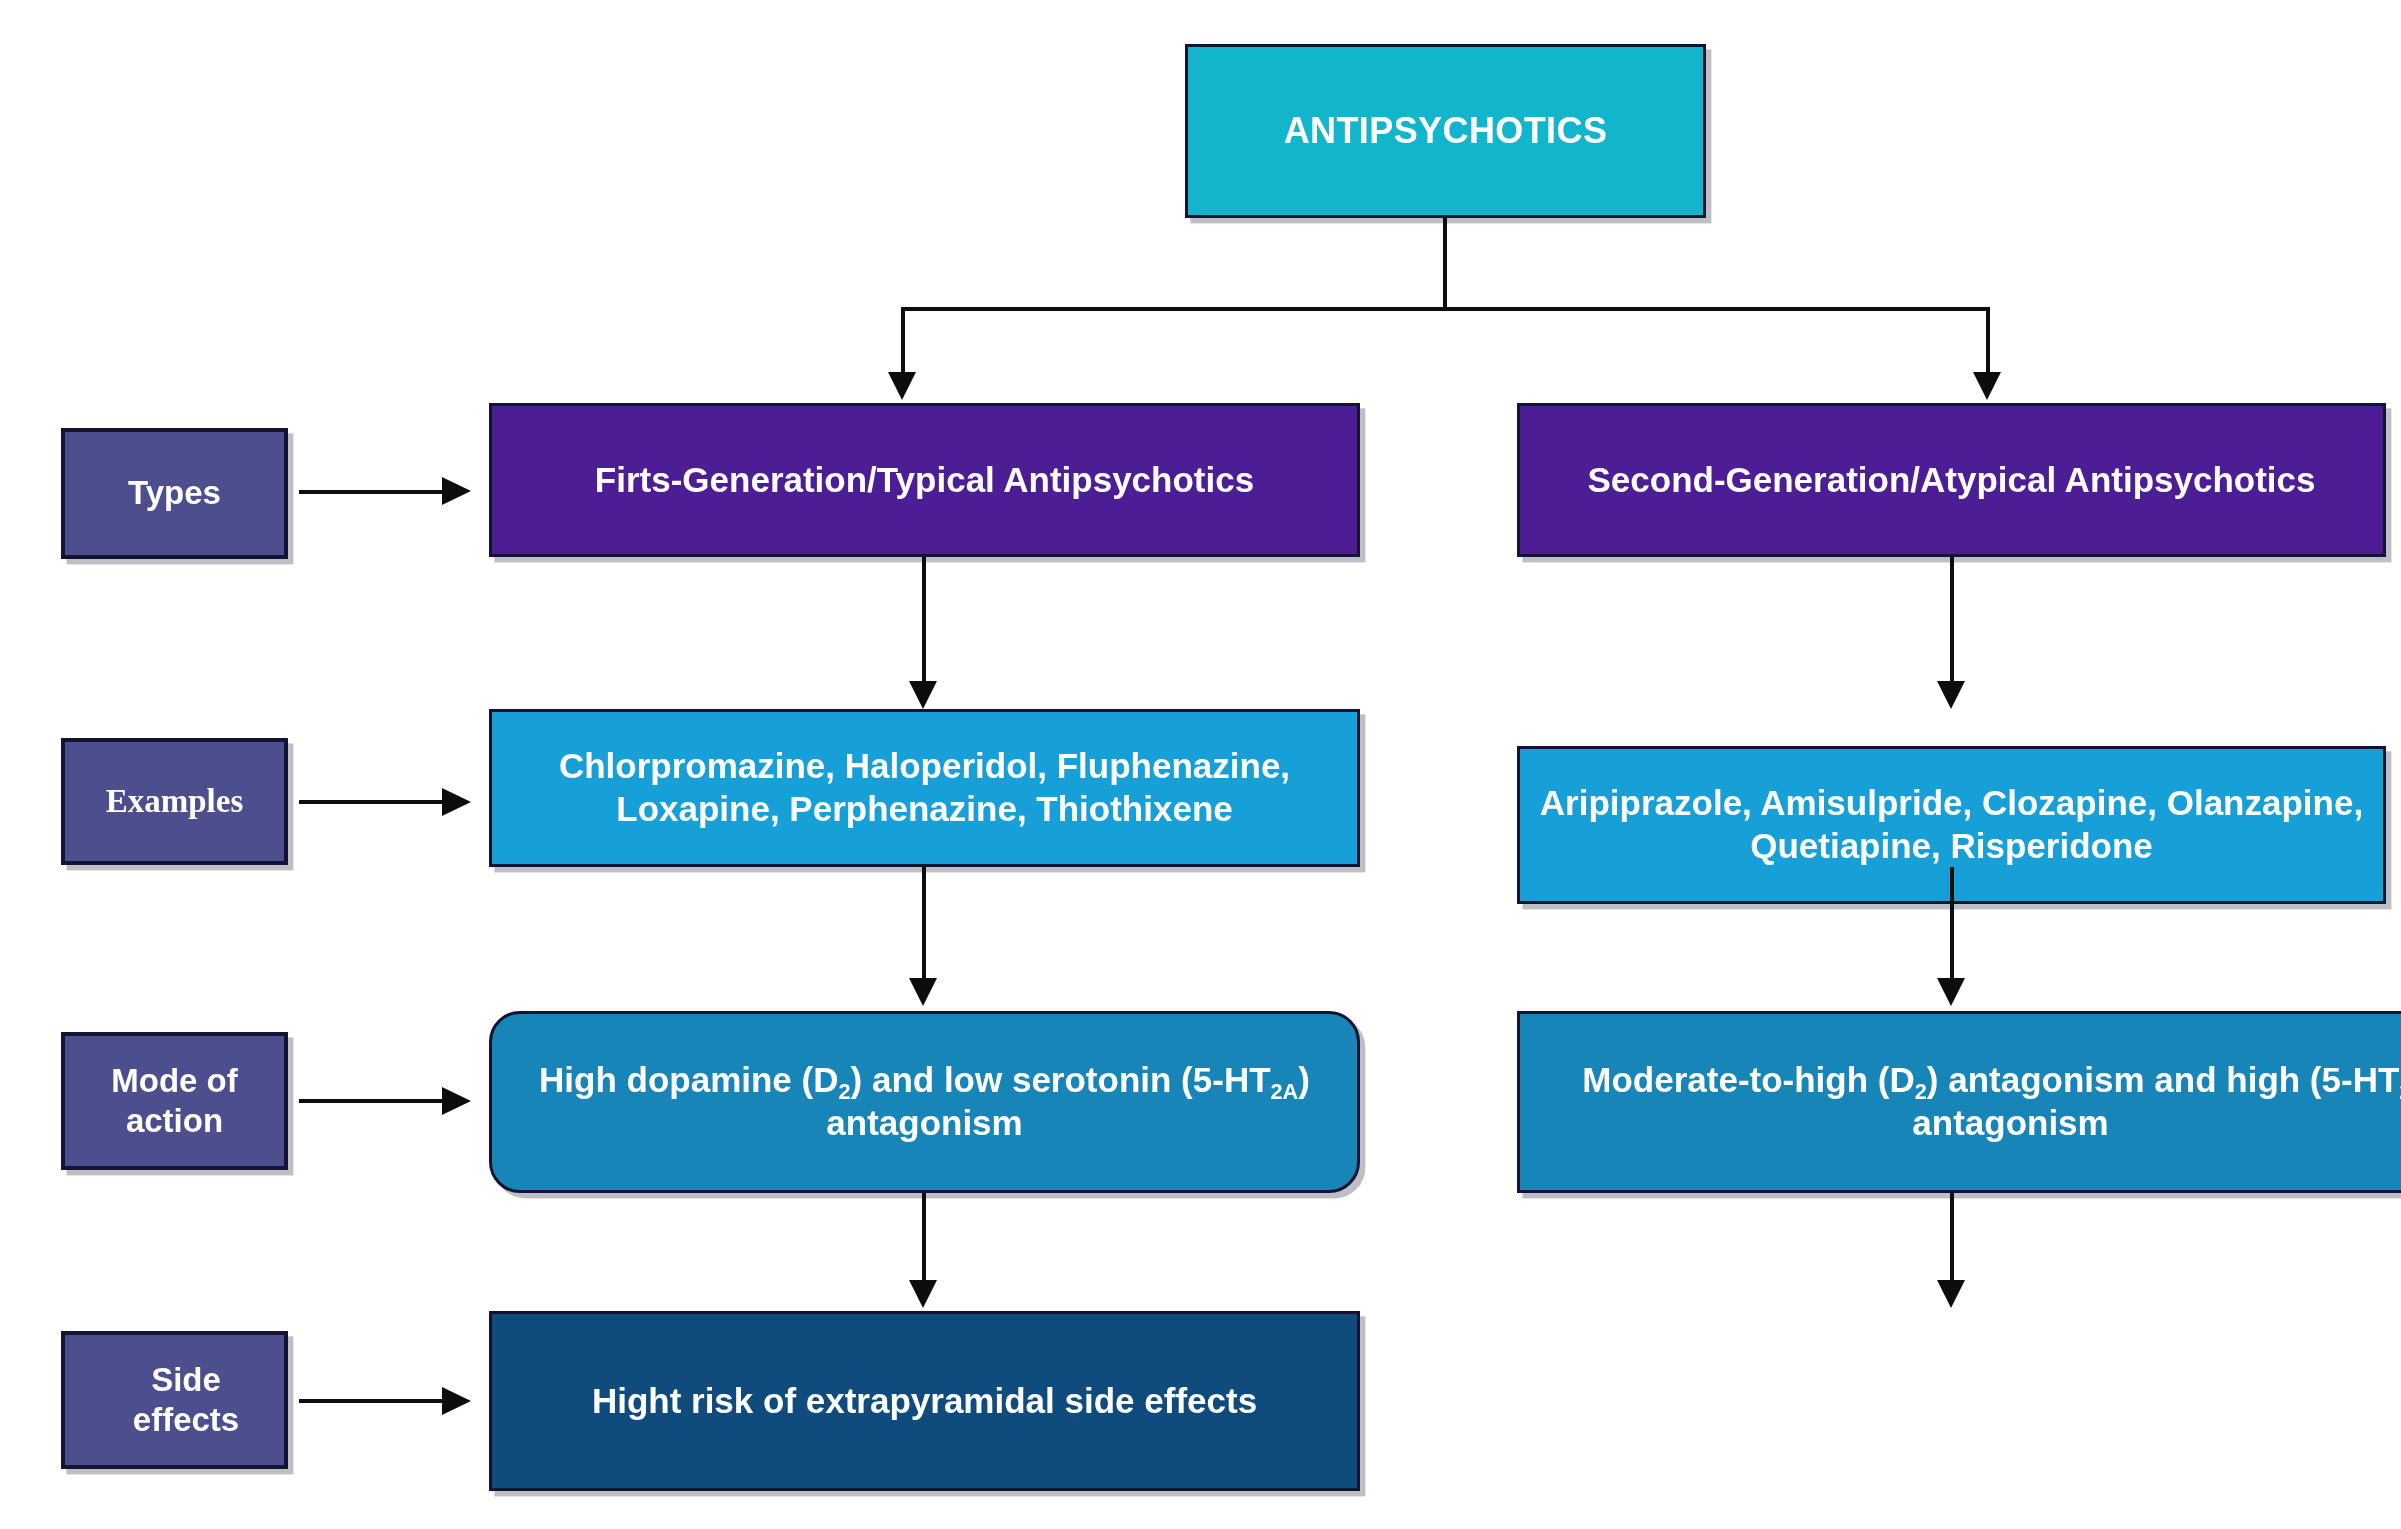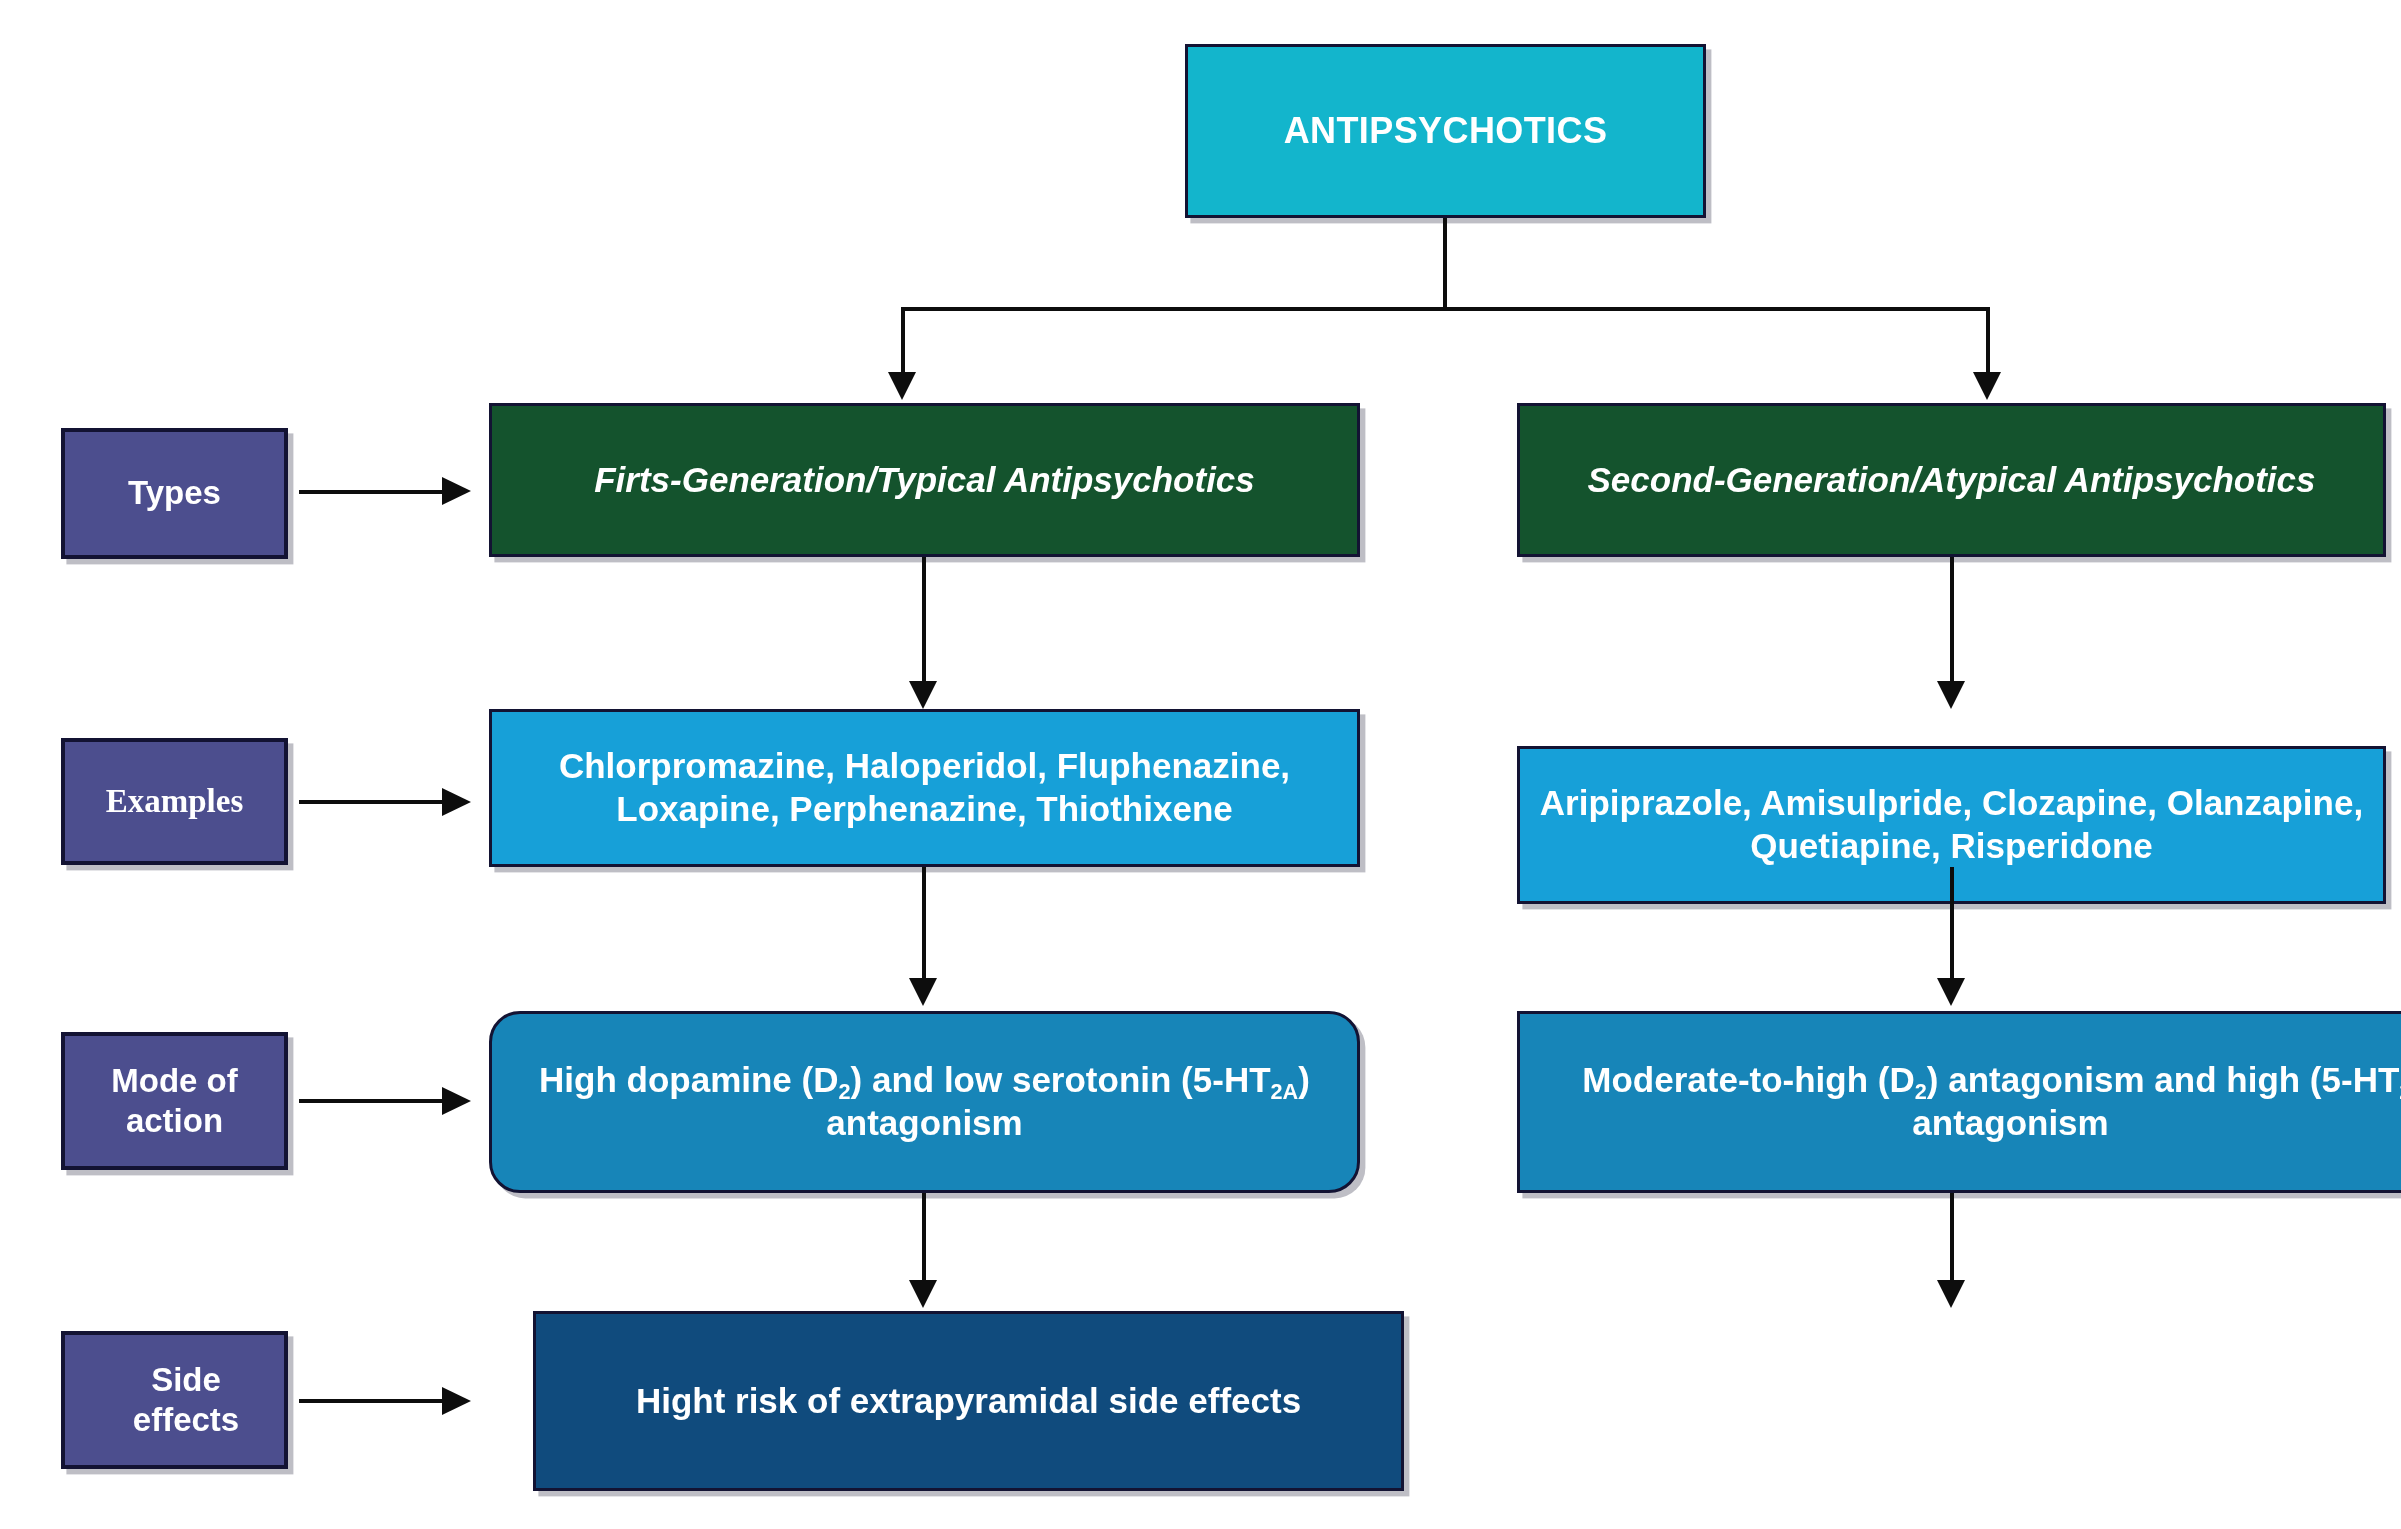--- a/index.html
+++ b/index.html
@@ -32,36 +32,34 @@
     line-height: 1.22;
     padding: 4.7px 17px;
   }
 
   .box-title {
     background: #13B5CC;
     font-size: 36px;
     letter-spacing: 0.4px;
   }
   .box-type {
-    background: #14532d;
+    background: #4c1d95;
     font-size: 35px;
-    font-style: italic;
   }
   .box-examples {
     background: #17A0D8;
     font-size: 35px;
   }
   .box-moa {
     background: #1785B8;
     font-size: 35px;
   }
   .box-side {
     background: #104B7D;
     font-size: 35px;
-    margin-left: 44px;
   }
   .box-label {
     background: #4C4E8E;
     font-size: 33px;
     border: 4.7px solid #131333;
   }
 
   
   .vline {
     position: absolute;

